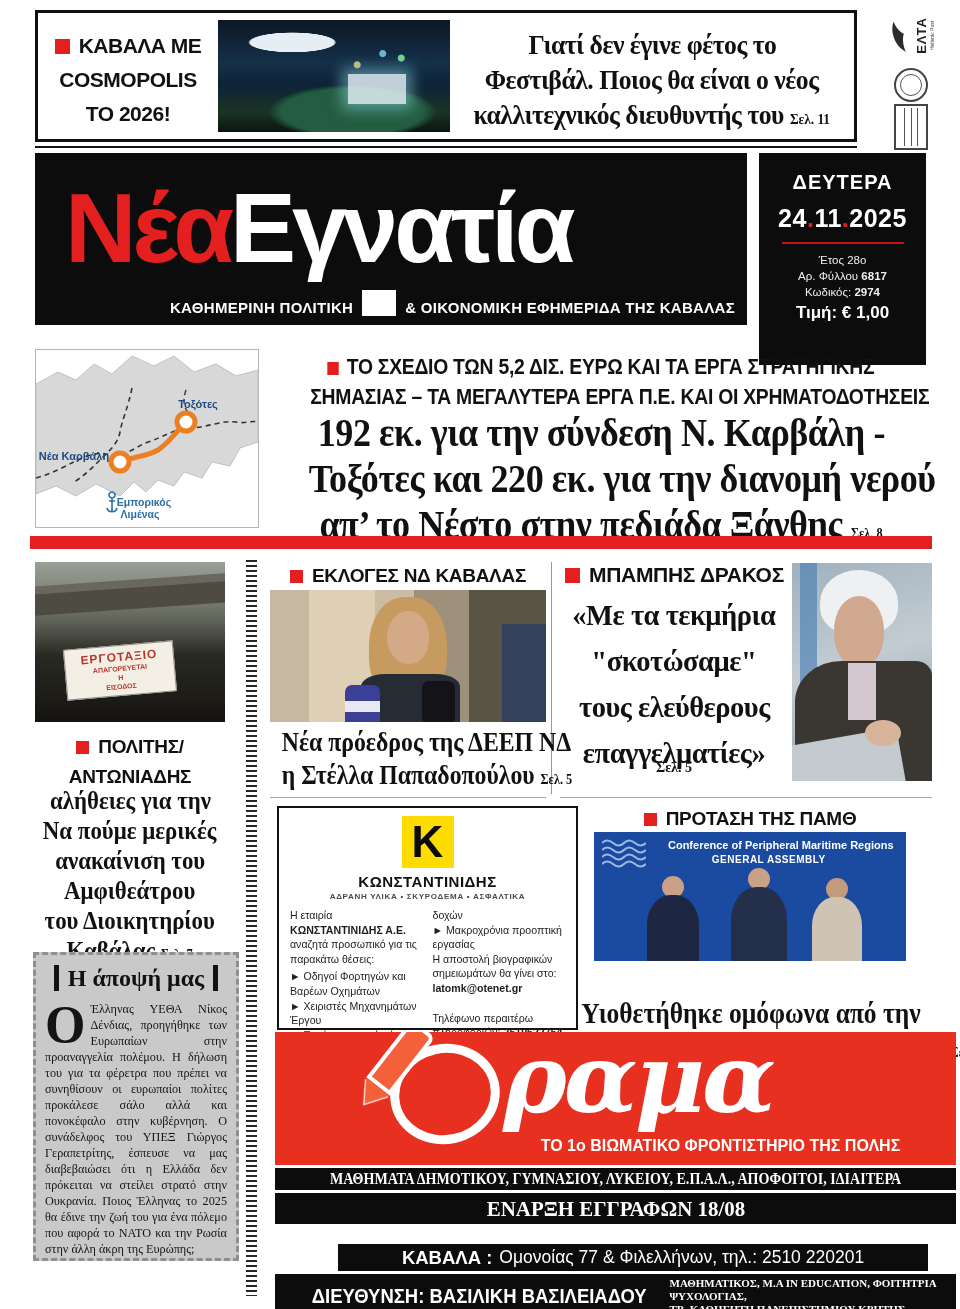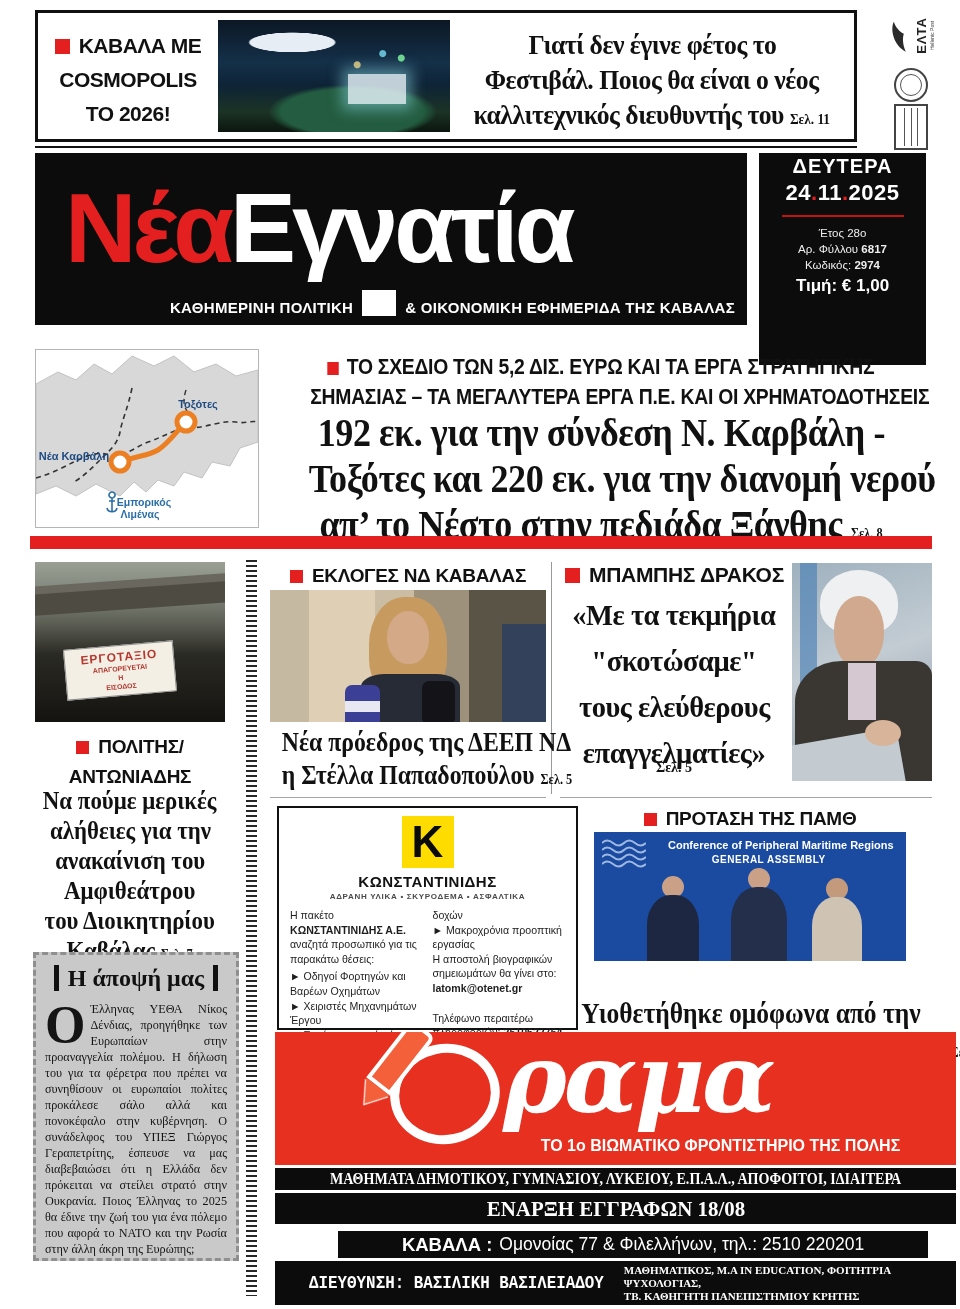--- a/index.html
+++ b/index.html
@@ -39,23 +39,23 @@
   .pbox{width:46px;height:34px;border:2px solid #444;display:flex;flex-direction:column;justify-content:space-evenly;padding:2px}
   .pbox i{display:block;height:1px;background:#555}
 
   
   .mast{left:35px;top:153px;width:712px;height:172px;background:var(--blk);overflow:hidden}
   .mtitle{position:absolute;left:30px;top:0px;font-size:99px;font-weight:bold;letter-spacing:-4px;line-height:150px;white-space:nowrap}
   .mtitle .red{color:var(--red)}
   .mtitle .wht{color:#fff}
   .mtag{position:absolute;bottom:9px;left:0;right:12px;display:flex;justify-content:flex-end;align-items:flex-end;gap:9px;color:#fff;font-size:15px;font-weight:bold;letter-spacing:.3px}
   .mtag .gblock{width:34px;height:26px;background:#fff}
-  .datebox{left:759px;top:153px;width:167px;height:212px;background:var(--blk);color:#fff;text-align:center;padding-top:2px}
+  .datebox{left:759px;top:153px;width:167px;height:212px;background:var(--blk);color:#fff;text-align:center;padding-top:18px}
   .dday{font-size:20px;font-weight:bold;letter-spacing:1px}
-  .ddate{font-size:22px;font-weight:bold;margin-top:2px;letter-spacing:.5px}
+  .ddate{font-size:25px;font-weight:bold;margin-top:10px;letter-spacing:.5px}
   .ddate .rd{color:var(--red)}
   .dhr{width:122px;height:2px;background:#c41210;margin:9px auto 8px}
   .dinfo{font-size:11.5px;line-height:16px;color:#eee}
   .dprice{font-size:17px;font-weight:bold;margin-top:3px}
 
   
   .mapbox{left:35px;top:349px;width:224px;height:179px;border:1px solid #b5b5b5;background:#fff}
   .kick{font-weight:bold;letter-spacing:-0.3px}
   .lkick{left:268px;top:352px;width:666px;font-size:22px;line-height:30px}
   .lhead{left:266px;top:409px;width:670px;font-size:41px;line-height:46px;letter-spacing:-0.5px}
@@ -135,25 +135,25 @@
   .otop{position:absolute;top:9px;left:280px;right:15px;text-align:center;font-size:15px;font-weight:bold;letter-spacing:.4px}
   .oring{position:absolute;left:115px;top:12px;width:110px;height:100px;border:9px solid #fff;border-radius:50%;transform:rotate(-12deg)}
   .openc{position:absolute;left:104px;top:-14px;transform:rotate(38deg)}
   .openc .pbodyp{width:30px;height:74px;background:#f4603a;border:4px solid #fff;border-radius:7px 7px 0 0}
   .openc .ptip{width:0;height:0;border-left:15px solid transparent;border-right:15px solid transparent;border-top:22px solid #f4603a;filter:drop-shadow(0 2px 0 #fff)}
   .oword{position:absolute;left:228px;top:-10px;font-family:"DejaVu Serif",serif;font-weight:bold;font-style:italic;font-size:96px;letter-spacing:-3px}
   .obot{position:absolute;bottom:10px;left:235px;right:25px;text-align:center;font-size:16px;font-weight:bold}
   .strip{background:var(--blk);color:#fff;display:flex;align-items:center;justify-content:center;margin-top:3px}
   .s1r{height:22px;font-family:"Liberation Serif",serif;font-weight:bold;font-size:16px}
   .s2r{height:31px;font-family:"Liberation Serif",serif;font-weight:bold;font-size:22px}
-  .s3wrap{margin-top:7px;height:27px;display:flex}
+  .s3wrap{margin-top:20px;height:27px;display:flex}
   .s3r{background:var(--blk);color:#fff;margin-left:63px;margin-right:28px;flex:1;display:flex;align-items:center;justify-content:center;gap:7px;font-size:17.5px}
   .s3b{font-weight:bold;font-size:18.5px}
   .s4r{height:44px;justify-content:space-between;padding:0 14px}
-  .s4l{font-family:Liberation Mono, monospace;font-weight:bold;font-size:18px}
+  .s4l{font-family:Liberation Sans, sans-serif;font-weight:bold;font-size:21px}
   .s4rt{font-family:"Liberation Serif",serif;font-weight:bold;font-size:11px;line-height:13px;text-align:left}
 </style>
 </head>
 <body>
 
 <div id="page">
 
   <div class="abs topbox">
     <div class="teaser">
       <div><span class="rsq"></span><span>ΚΑΒΑΛΑ ΜΕ</span></div>
@@ -248,22 +248,22 @@
       <div class="s2">ΑΠΑΓΟΡΕΥΕΤΑΙ</div>
       <div class="s2">Η</div>
       <div class="s2">ΕΙΣΟΔΟΣ</div>
     </div>
   </div>
   <div class="abs kick k1">
     <div class="ln"><span class="rsq"></span><span>ΠΟΛΙΤΗΣ/</span></div>
     <div class="ln">ΑΝΤΩΝΙΑΔΗΣ</div>
   </div>
   <div class="abs ser h1">
+    <div class="ln"><span class="sx">αλήθειες για την</span></div>
     <div class="ln"><span class="sx">Να πούμε μερικές</span></div>
-    <div class="ln"><span class="sx">αλήθειες για την</span></div>
     <div class="ln"><span class="sx">ανακαίνιση του</span></div>
     <div class="ln"><span class="sx">Αμφιθεάτρου</span></div>
     <div class="ln"><span class="sx">του Διοικητηρίου</span></div>
     <div class="ln"><span class="sx"><span>Καβάλας</span> <span class="pref">Σελ. 7</span></span></div>
   </div>
   <div class="abs opin">
     <div class="ttl"><span>Η άποψή μας</span></div>
     <div class="body"><span class="dc">Ο</span><span>Έλληνας ΥΕΘΑ Νίκος Δένδιας, προηγήθηκε των Ευρωπαίων στην προαναγγελία πολέμου. Η δήλωση του για τα φέρετρα που πρέπει να συνηθίσουν οι ευρωπαίοι πολίτες προκάλεσε σάλο αλλά και πονοκέφαλο στην κυβέρνηση. Ο συνάδελφος του ΥΠΕΞ Γιώργος Γεραπετρίτης, έσπευσε να μας διαβεβαιώσει ότι η Ελλάδα δεν πρόκειται να στείλει στρατό στην Ουκρανία. Ποιος Έλληνας το 2025 θα έδινε την ζωή του για ένα πόλεμο που αφορά το ΝΑΤΟ και την Ρωσία στην άλλη άκρη της Ευρώπης;</span></div>
   </div>
 
@@ -281,21 +281,21 @@
   <div class="abs ser h2">
     <div class="ln"><span class="sx">Νέα πρόεδρος της ΔΕΕΠ ΝΔ</span></div>
     <div class="ln"><span class="sx"><span>η Στέλλα Παπαδοπούλου</span> <span class="pref">Σελ. 5</span></span></div>
   </div>
   <div class="abs adk">
     <div class="klogo">K</div>
     <div class="kname">ΚΩΝΣΤΑΝΤΙΝΙΔΗΣ</div>
     <div class="ksub">ΑΔΡΑΝΗ ΥΛΙΚΑ • ΣΚΥΡΟΔΕΜΑ • ΑΣΦΑΛΤΙΚΑ</div>
     <div class="kcols">
       <div>
-        <p><span>Η πακέτο </span><b>ΚΩΝΣΤΑΝΤΙΝΙΔΗΣ Α.Ε.</b><span> αναζητά προσωπικό για τις παρακάτω θέσεις:</span></p>
+        <p><span>Η εταιρία </span><b>ΚΩΝΣΤΑΝΤΙΝΙΔΗΣ Α.Ε.</b><span> αναζητά προσωπικό για τις παρακάτω θέσεις:</span></p>
         <div>► Οδηγοί Φορτηγών και Βαρέων Οχημάτων</div>
         <div>► Χειριστές Μηχανημάτων Έργου</div>
         <div>► Εργάτες τεχνικών έργων</div>
         <div class="koff">Προσφέρονται</div>
         <div>► Ικανοποιητικό πακέτο απο-</div>
       </div>
       <div>
         <div>δοχών</div>
         <div>► Μακροχρόνια προοπτική εργασίας</div>
         <p><span>Η αποστολή βιογραφικών σημειωμάτων θα γίνει στο:</span> <span class="kmail">latomk@otenet.gr</span></p>

